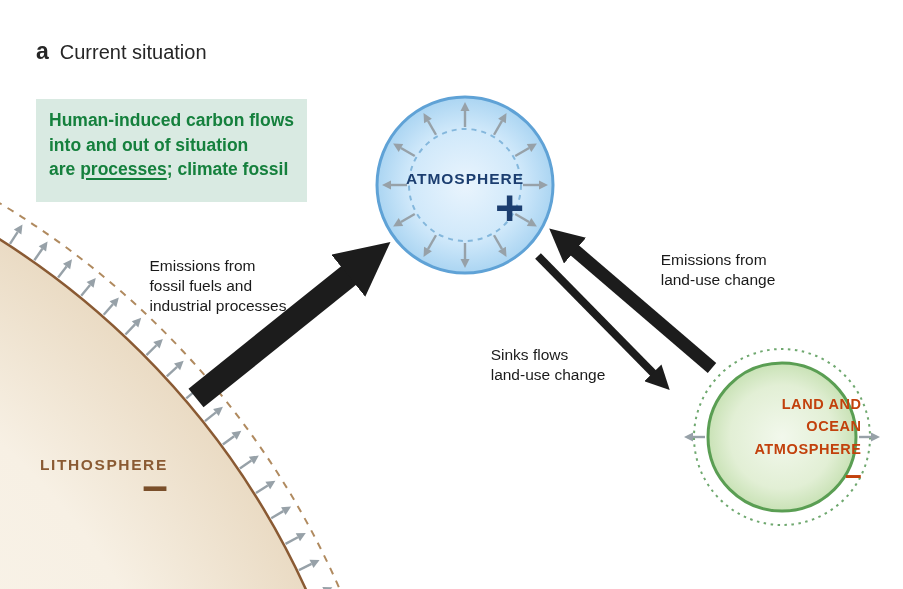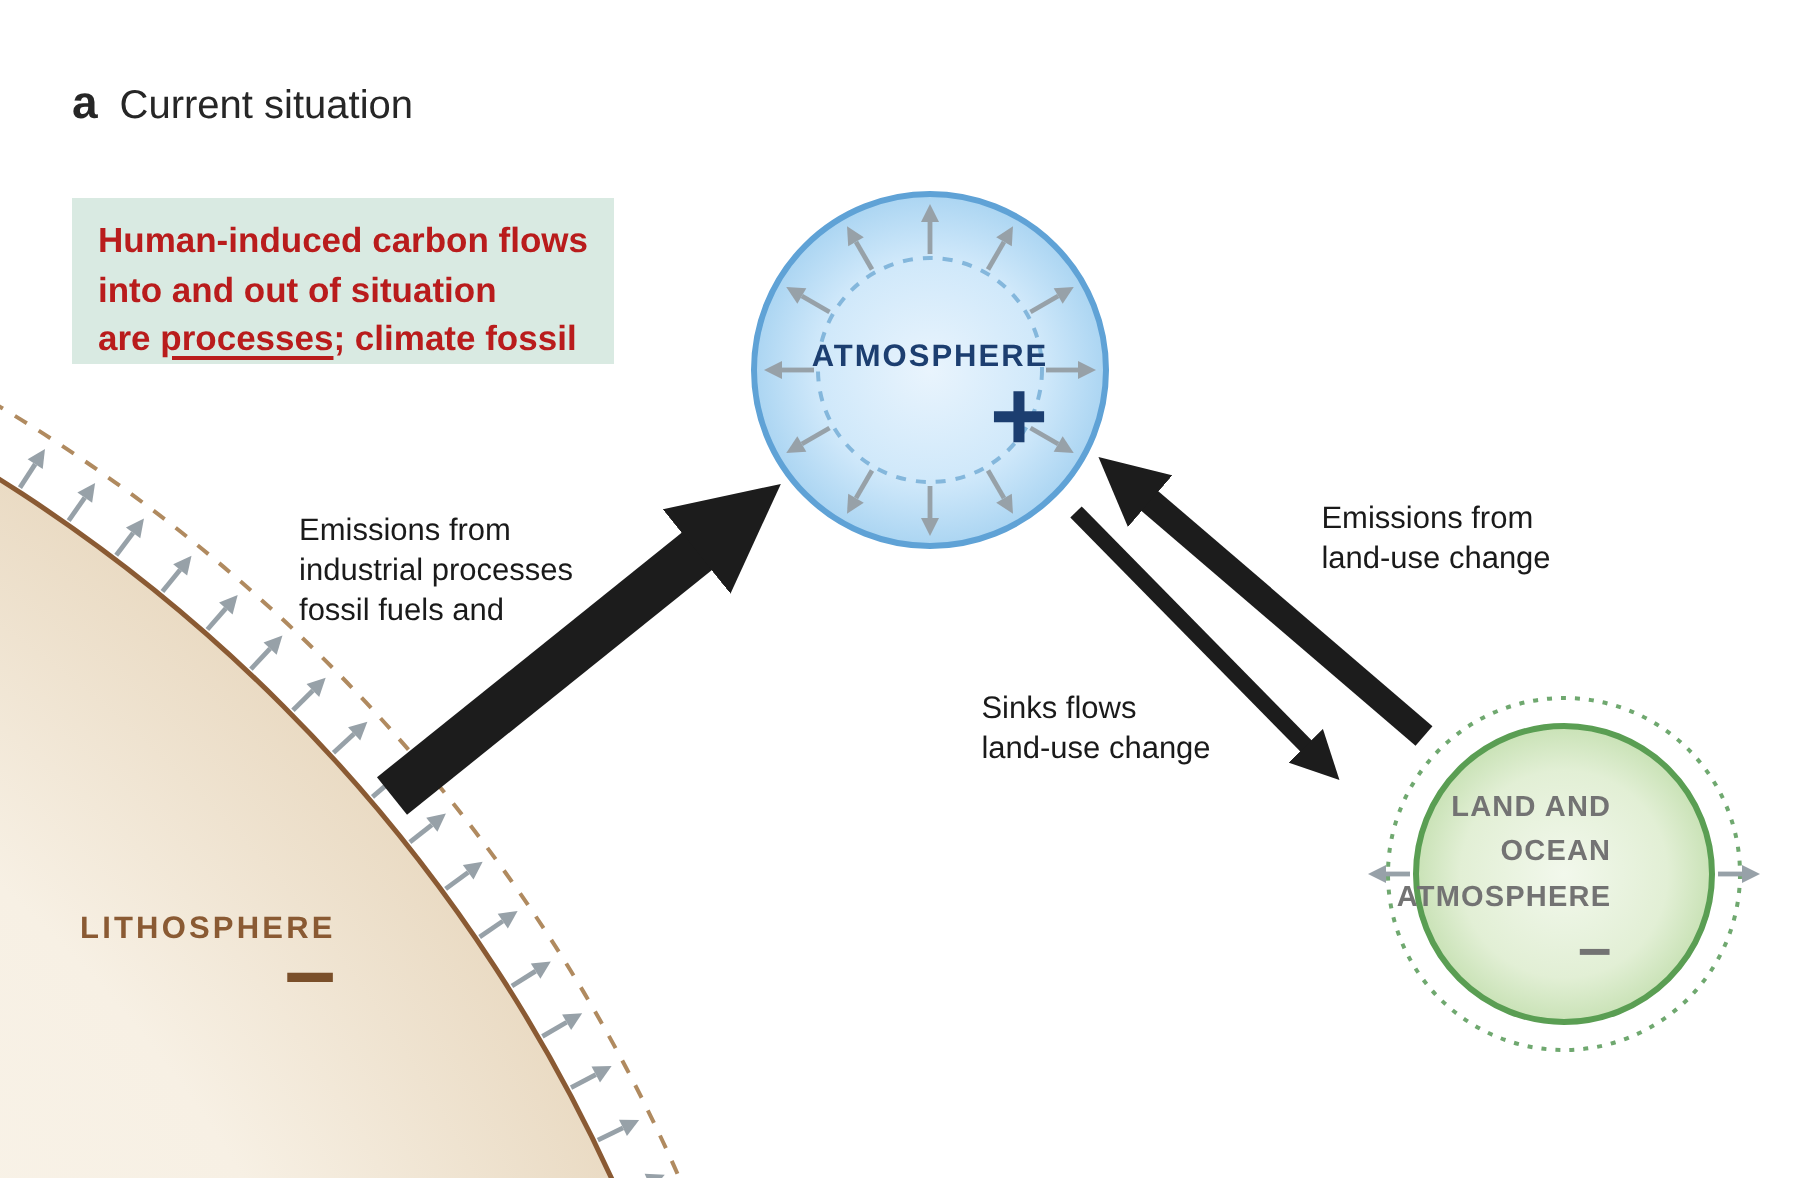--- a/index.html
+++ b/index.html
@@ -6,34 +6,34 @@
   html,body{background:#ffffff}
   body{font-family:"Liberation Sans","DejaVu Sans",sans-serif}
   #stage{position:relative;width:903px;height:589px;background:#fff;overflow:hidden}
   .abs{position:absolute}
   #diagram-svg{position:absolute;left:0;top:0}
 
   .fig-title{left:36px;top:38px;display:flex;align-items:baseline;gap:11px;color:#262626}
   .fig-title .letter{font-weight:bold;font-size:23px}
   .fig-title .text{font-size:20px}
 
-  .callout{left:36px;top:99px;background:#d9eae2;color:#b91c1c;font-weight:bold;
-           font-size:17.5px;line-height:1.4;padding:9px 13px 0}
+  .callout{left:36px;top:99px;background:#d9eae2;color:#15803d;font-weight:bold;
+           font-size:17.5px;line-height:1.4;padding:9px 13px 20px}
   .callout .u{text-decoration:underline;text-decoration-thickness:2px;text-underline-offset:3px}
 
   .flow-label{font-size:15.5px;color:#1a1a1a;text-align:left;line-height:1.3;
               transform:translateX(-50%);white-space:nowrap}
   .node-label{text-align:right;white-space:nowrap}
   .center-x{transform:translateX(-50%)}
 
   .atmo{left:465px;top:170px;color:#1c3e70}
   .atmo .name{font-weight:bold;font-size:15.5px;letter-spacing:1px}
   .atmo .sign{font-weight:bold;font-size:50px;line-height:.8}
 
-  .bio{left:752px;top:393px;color:#737373}
+  .bio{left:808px;top:393px;color:#c2410c}
   .bio .name{font-weight:bold;font-size:14.5px;letter-spacing:.6px;line-height:1.55}
   .bio .sign{font-weight:bold;font-size:30px;line-height:.9;margin-top:1px}
 
   .litho{left:40px;top:456px;color:#8a5a33;display:inline-block}
   .litho .name{font-weight:bold;font-size:15.5px;letter-spacing:1.6px}
   .litho .sign{font-weight:bold;font-size:46px;line-height:.5;color:#7a4f2a}
 
   .lbl-fossil{left:218px;top:256px}
   .lbl-emis{left:718px;top:250px}
   .lbl-sink{left:548px;top:345px}
@@ -244,22 +244,22 @@
     <div class="sign">–</div>
   </div>
 
   <div class="abs node-label litho">
     <div class="name">LITHOSPHERE</div>
     <div class="sign">–</div>
   </div>
 
   <div class="abs flow-label lbl-fossil">
     <div>Emissions from</div>
+    <div>fossil fuels and</div>
     <div>industrial processes</div>
-    <div>fossil fuels and</div>
   </div>
 
   <div class="abs flow-label lbl-emis">
     <div>Emissions from</div>
     <div>land-use change</div>
   </div>
 
   <div class="abs flow-label lbl-sink">
     <div>Sinks flows</div>
     <div>land-use change</div>

